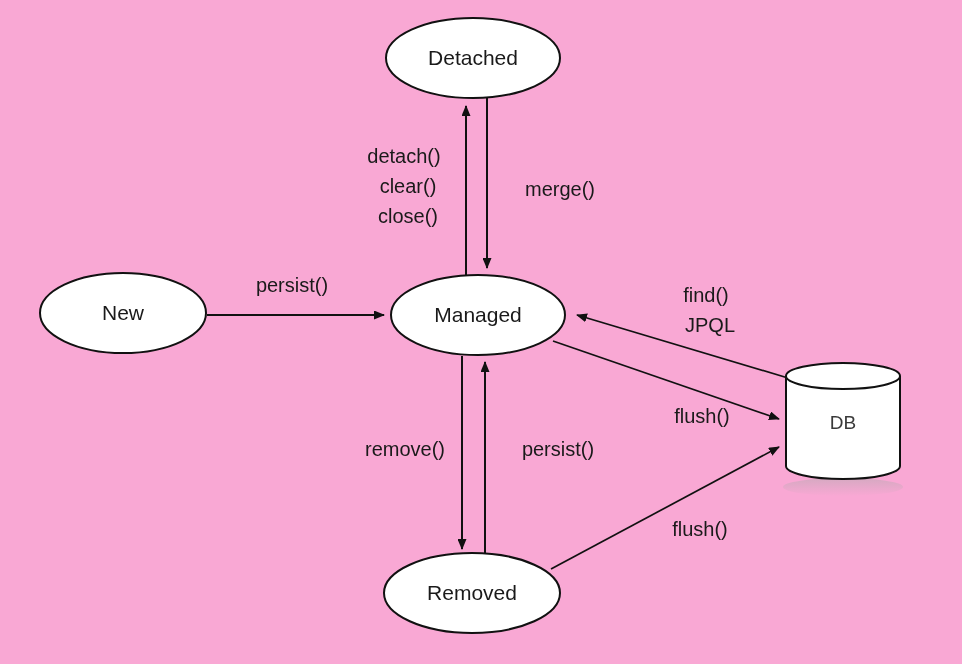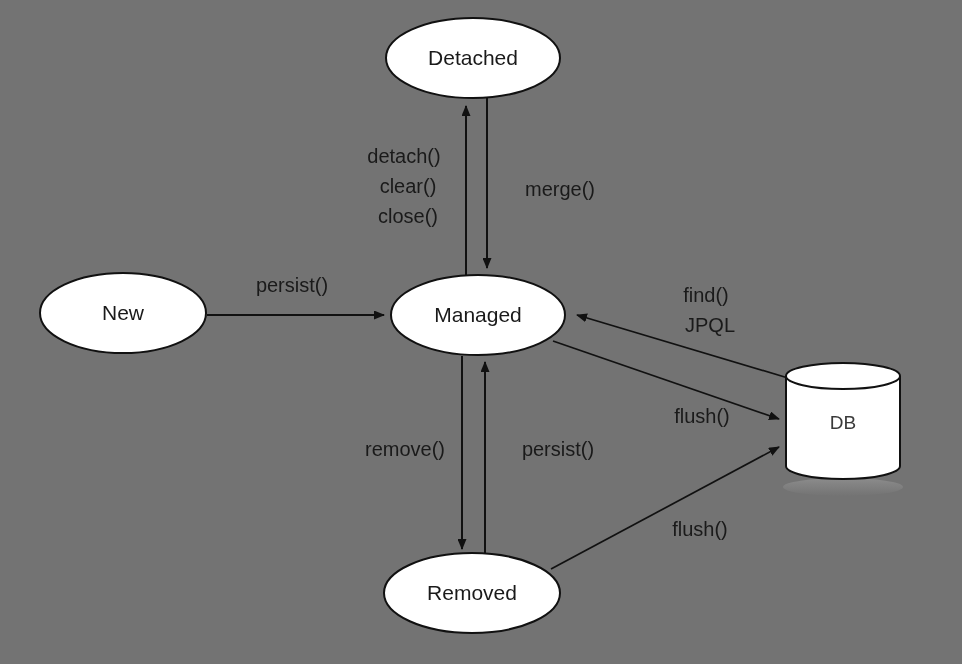--- a/index.html
+++ b/index.html
@@ -9,21 +9,21 @@
     background: #ffffff;
   }
   body {
     font-family: "Liberation Sans", sans-serif;
     color: #1a1a1a;
   }
   #canvas-wrap {
     position: relative;
     width: 962px;
     height: 664px;
-    background: #737373;
+    background: #f9a8d4;
     overflow: hidden;
   }
   #diagram-svg {
     position: absolute;
     top: 0;
     left: 0;
     width: 962px;
     height: 664px;
     display: block;
   }

